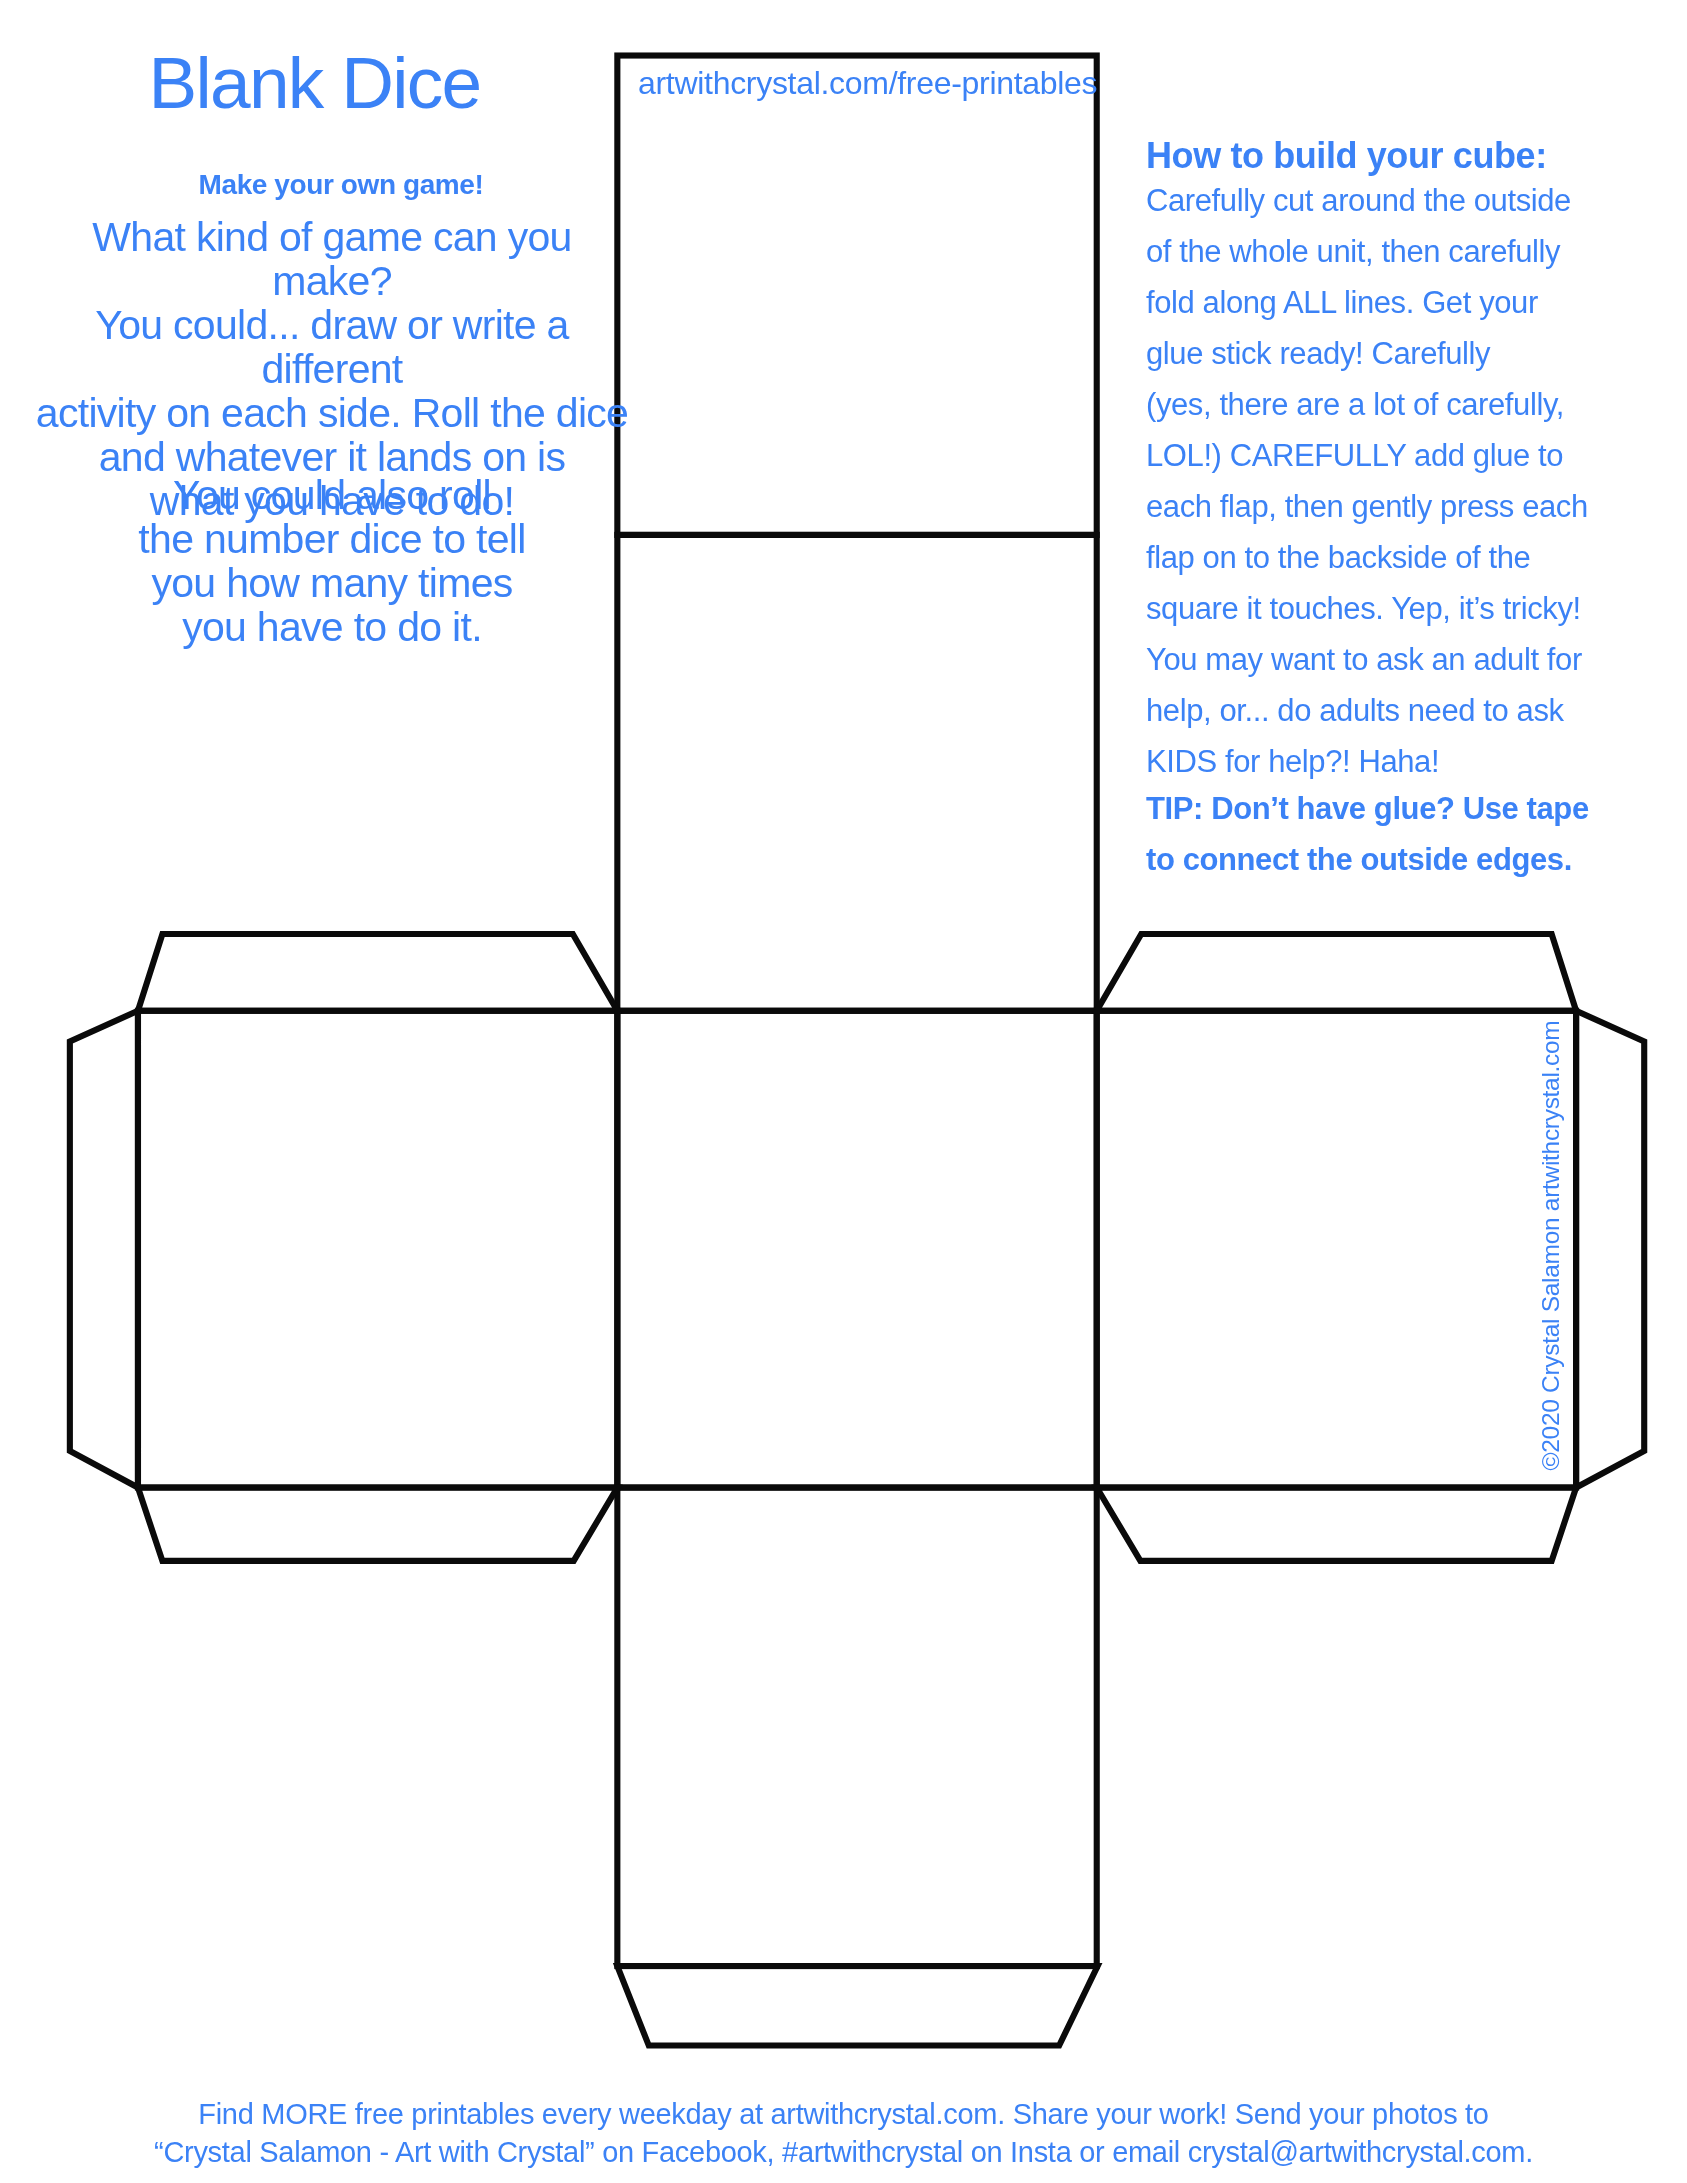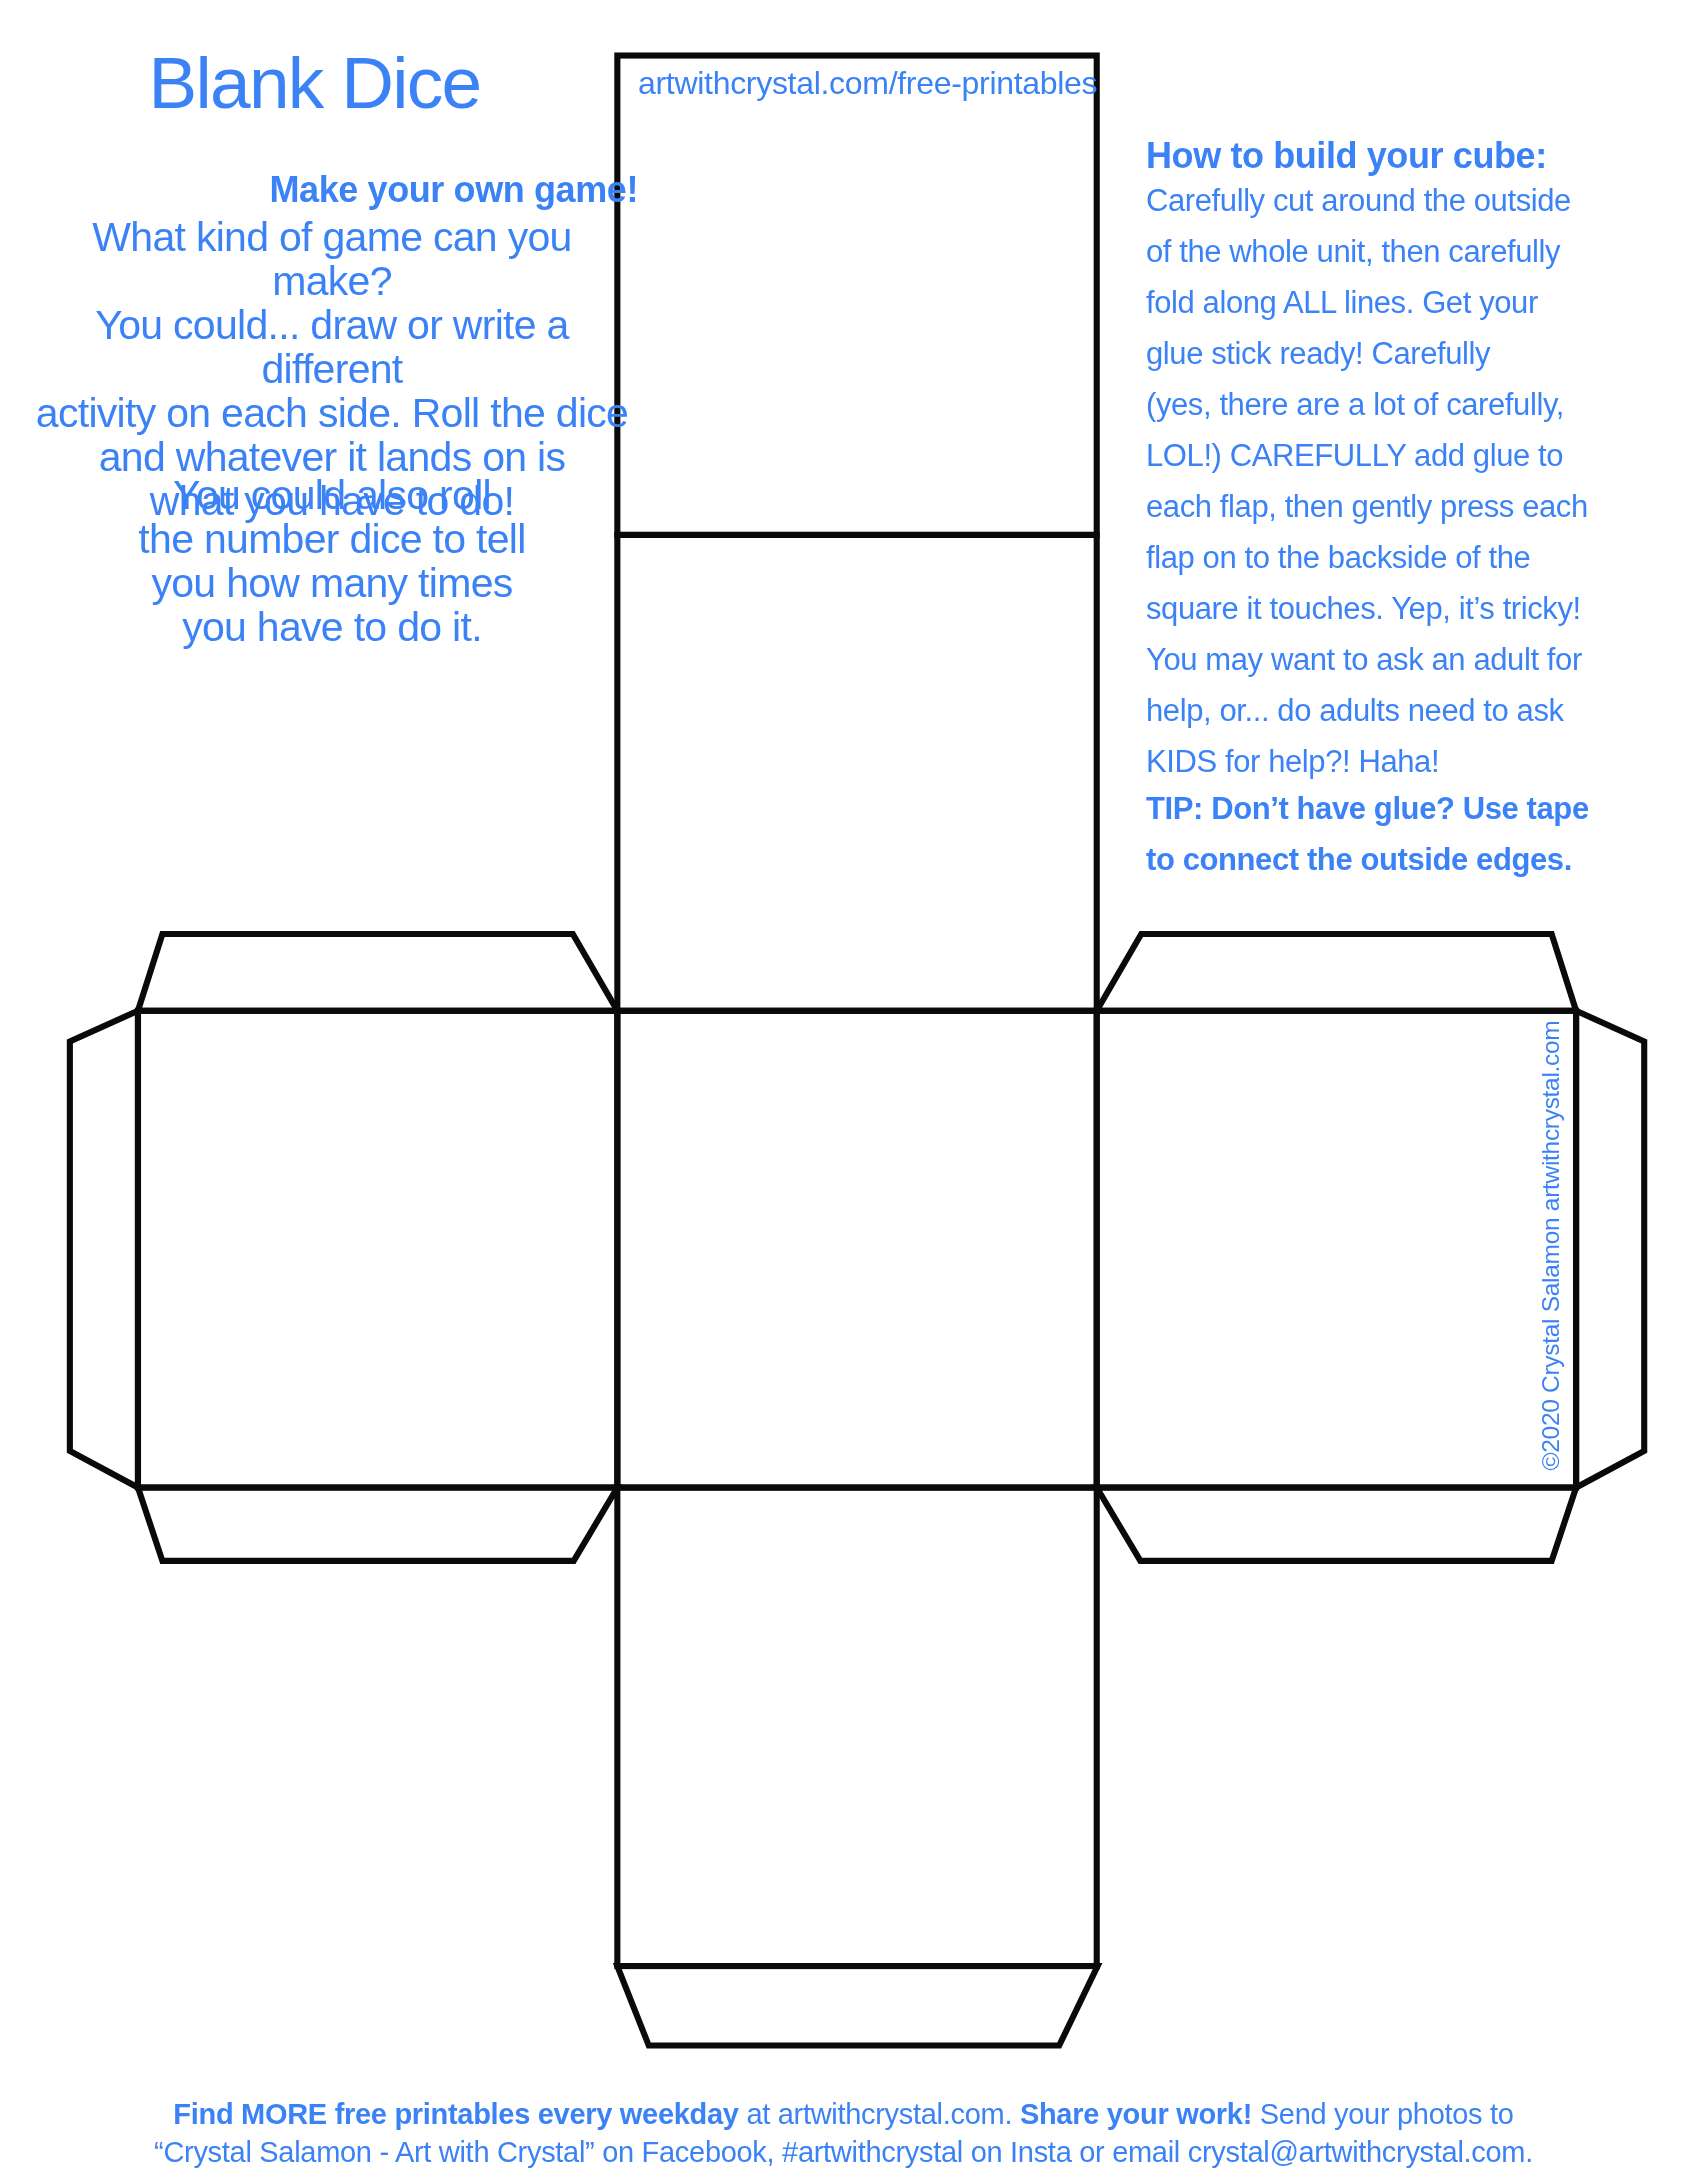--- a/index.html
+++ b/index.html
@@ -16,22 +16,22 @@
   .net-svg *{stroke:#0a0a0a;stroke-width:7;fill:none;stroke-linejoin:miter;}
 
   .title{
     left:17.5px;top:45px;width:594px;
     text-align:center;
     font-size:73px;line-height:1.05;
     font-weight:500;letter-spacing:-1.7px;
   }
   .intro-heading{
     left:44px;top:169px;width:594px;
-    text-align:right;
-    font-size:36px;font-weight:700;letter-spacing:-0.4px;
+    text-align:center;
+    font-size:28px;font-weight:700;letter-spacing:-0.4px;
   }
   .intro-para{
     left:35px;width:594px;
     text-align:center;
     font-size:41px;line-height:44px;letter-spacing:-0.7px;
     white-space:pre-line;
   }
   .intro-para.p1{top:215px;}
   .intro-para.p2{top:473px;}
 
@@ -67,21 +67,21 @@
   }
 
   .footer-line{
     left:0;width:1687px;
     text-align:center;
     font-size:29px;letter-spacing:-0.3px;
     white-space:nowrap;
   }
   .footer-line.l1{top:2098px;}
   .footer-line.l2{top:2136px;}
-  .b{font-weight:700;}
+  .b{font-weight:400;}
 </style>
 </head>
 <body>
 
 <div class="page">
 
   <svg class="net-svg" width="1687" height="2184" viewBox="0 0 1932 2500">
 
     <rect x="707" y="63" width="549" height="549"></rect>
     <rect x="707" y="612" width="549" height="545"></rect>

